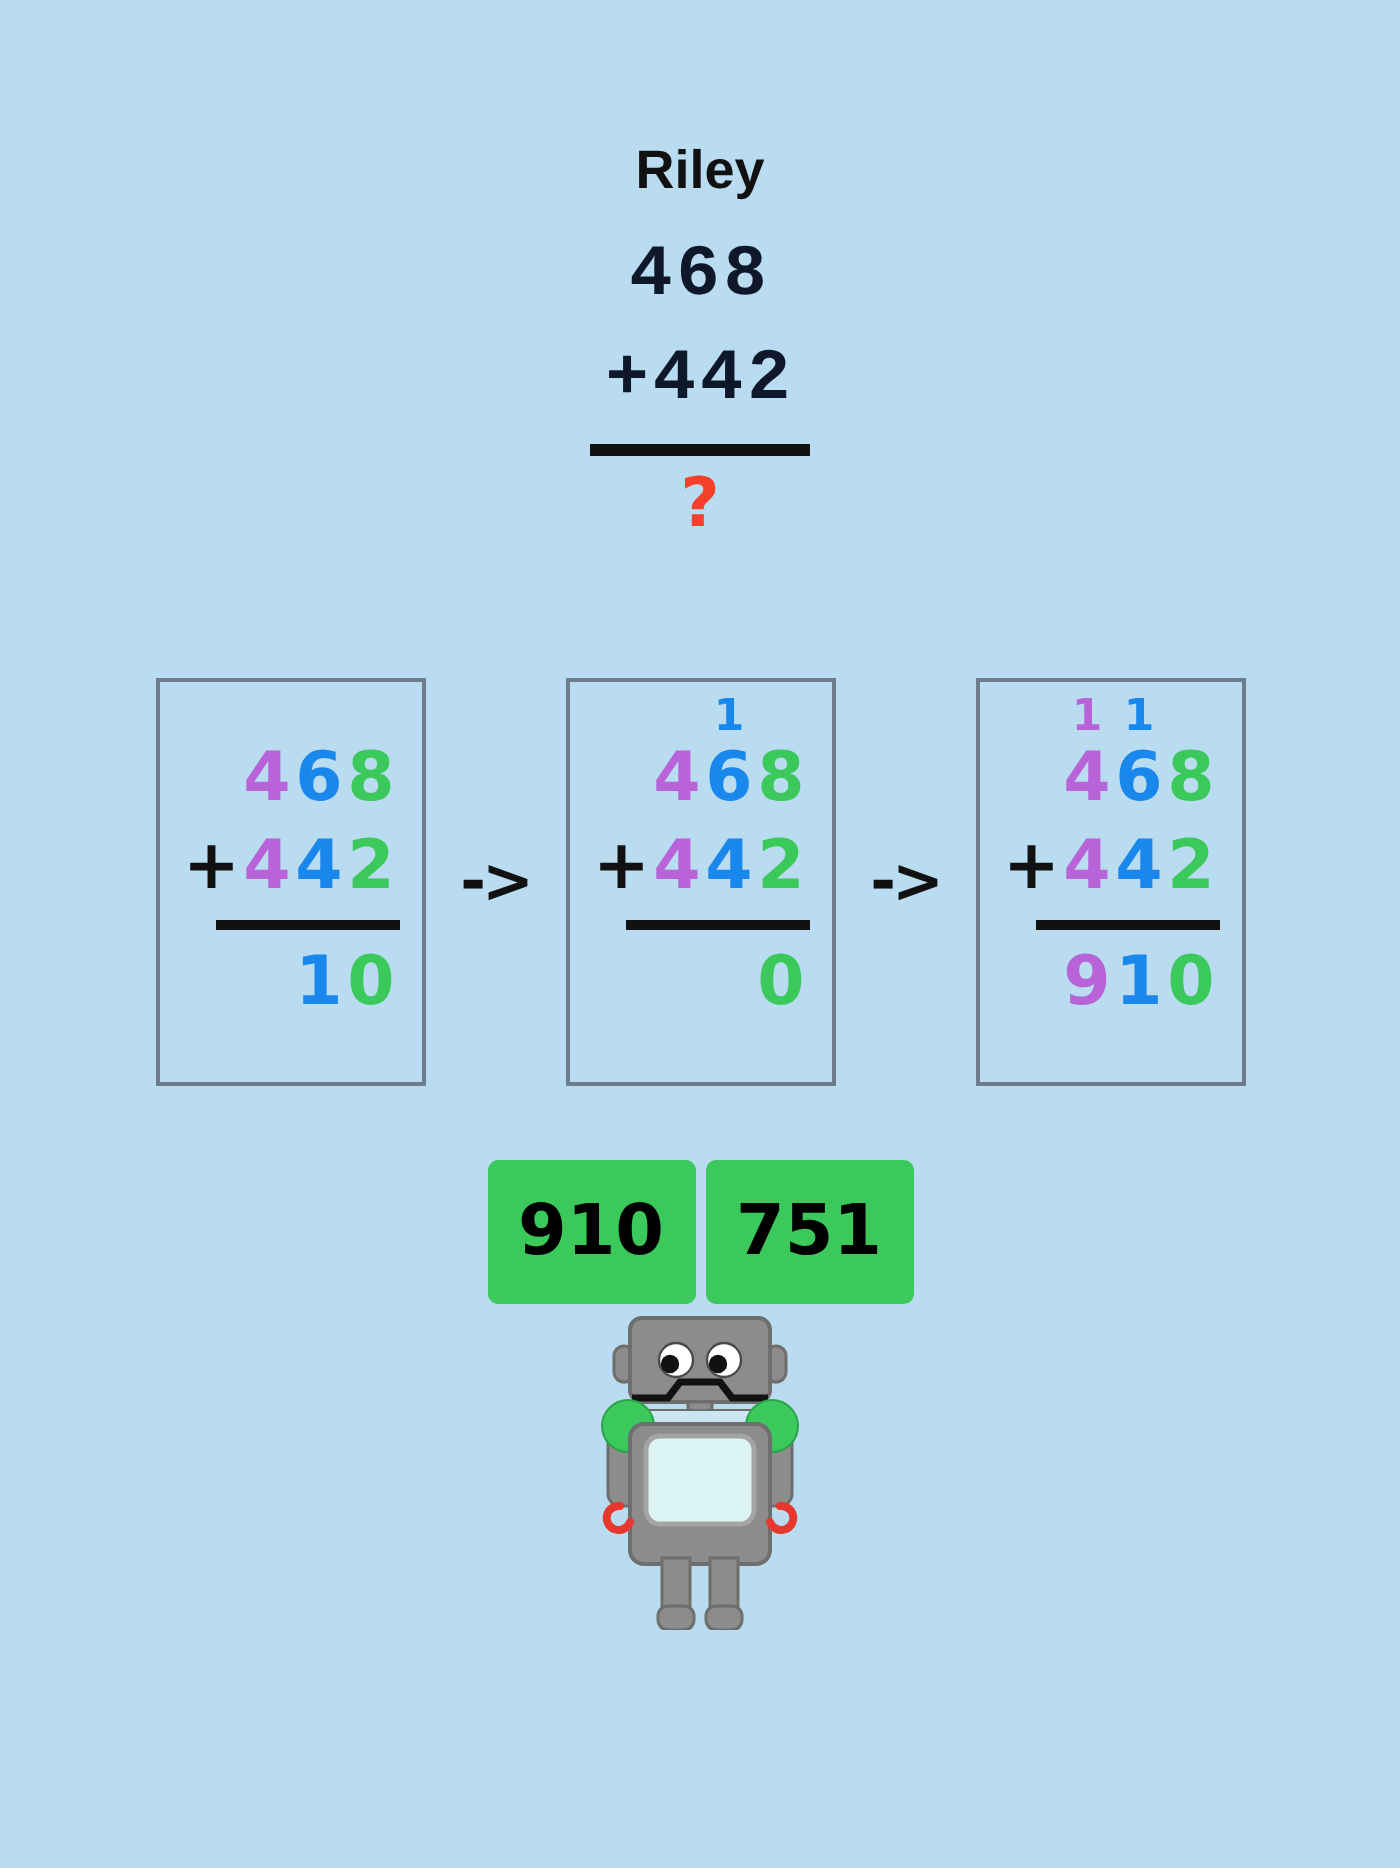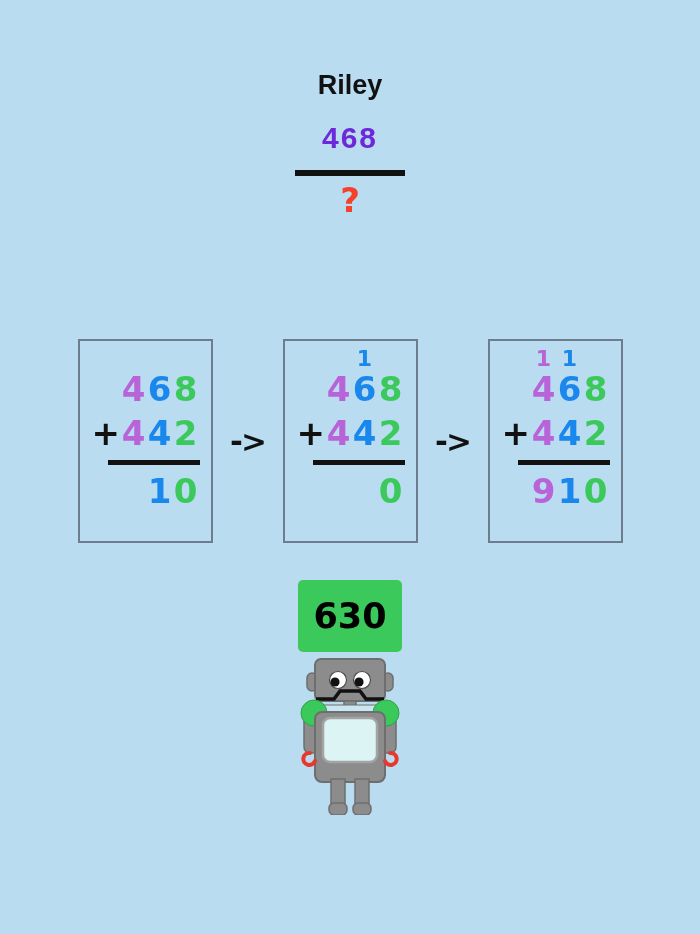--- a/index.html
+++ b/index.html
@@ -31,24 +31,24 @@
 
   
   .problem {
     position: absolute;
     top: 112px;
     left: 0;
     width: 100%;
     text-align: center;
   }
   .problem-row {
-    font-size: 30px;
-    font-weight: bold;
-    color: #6d28d9;
-    font-family: Liberation Sans, sans-serif;
+    font-size: 36px;
+    font-weight: bold;
+    color: #0f172a;
+    font-family: Liberation Mono, monospace;
     letter-spacing: 2px;
     line-height: 52px;
     height: 52px;
   }
   .problem-line {
     width: 110px;
     height: 6px;
     background: #111111;
     margin: 6px auto 0 auto;
   }
@@ -199,20 +199,21 @@
     height: 76px;
   }
 </style>
 </head>
 <body>
 
 <div class="title">Riley</div>
 
 <div class="problem">
   <div class="problem-row">468</div>
+  <div class="problem-row">+442</div>
   <div class="problem-line"></div>
   <div class="problem-answer">?</div>
 </div>
 
 <div class="steps">
 
   <div class="step-box">
     <div class="sb-inner">
       <div class="sb-row sb-carry">
         <span class="cell"></span>
@@ -293,21 +294,22 @@
         <span class="cell" style="color: rgb(184, 100, 216);">9</span>
         <span class="cell" style="color: rgb(26, 135, 236);">1</span>
         <span class="cell" style="color: rgb(59, 201, 91);">0</span>
       </div>
     </div>
   </div>
 
 </div>
 
 <div class="choices">
-  <button class="choice-btn">630</button>
+  <button class="choice-btn">910</button>
+  <button class="choice-btn">751</button>
 </div>
 
 <div class="robot">
   <svg viewBox="0 0 136 158" width="136" height="158">
 
     <rect x="25" y="16" width="10" height="18" rx="5" fill="#8c8c8c" stroke="#6e6e6e" stroke-width="1.5"></rect>
     <rect x="101" y="16" width="10" height="18" rx="5" fill="#8c8c8c" stroke="#6e6e6e" stroke-width="1.5"></rect>
 
     <rect x="33" y="2" width="70" height="42" rx="6" fill="#8c8c8c" stroke="#6e6e6e" stroke-width="2"></rect>
 

